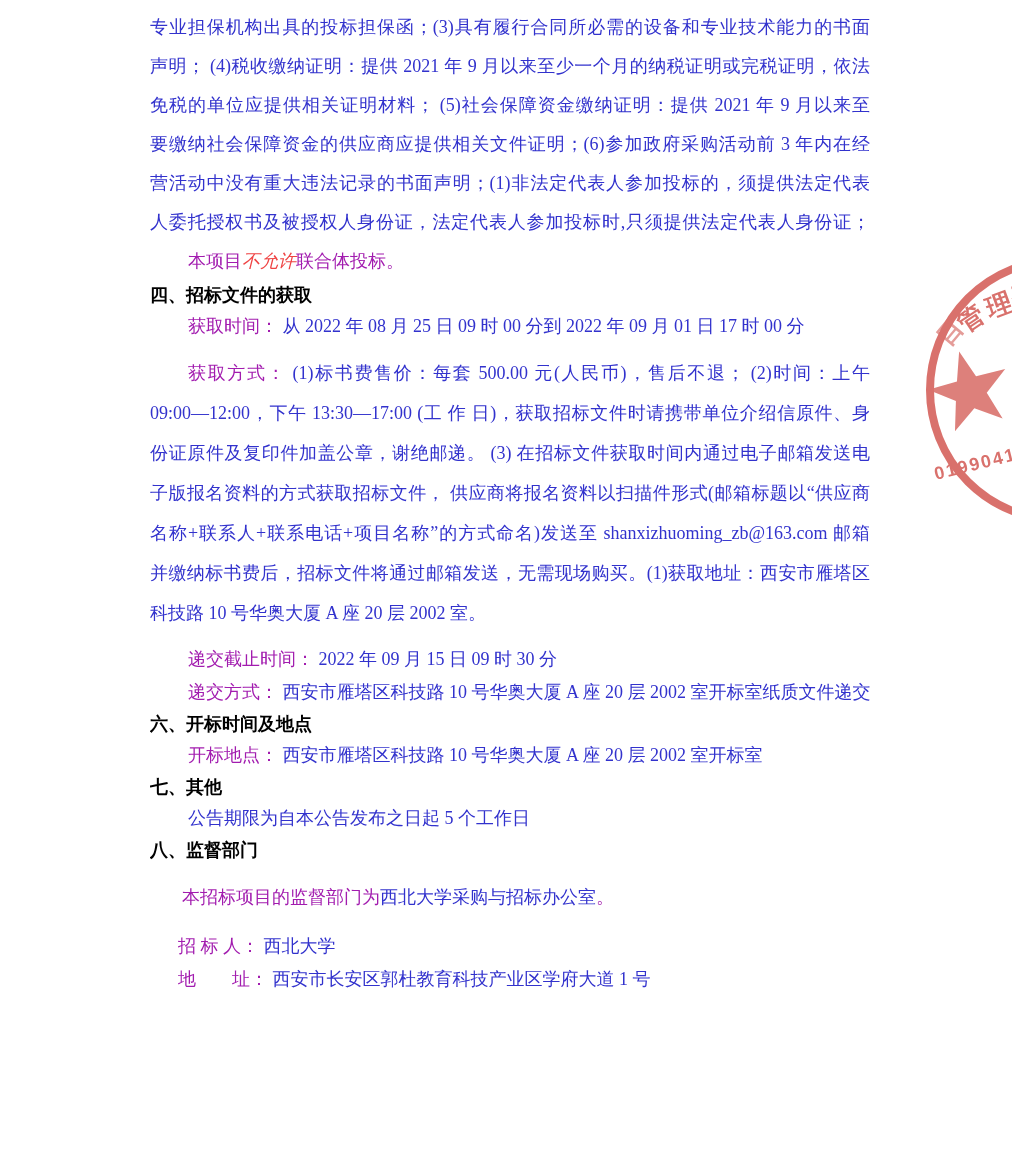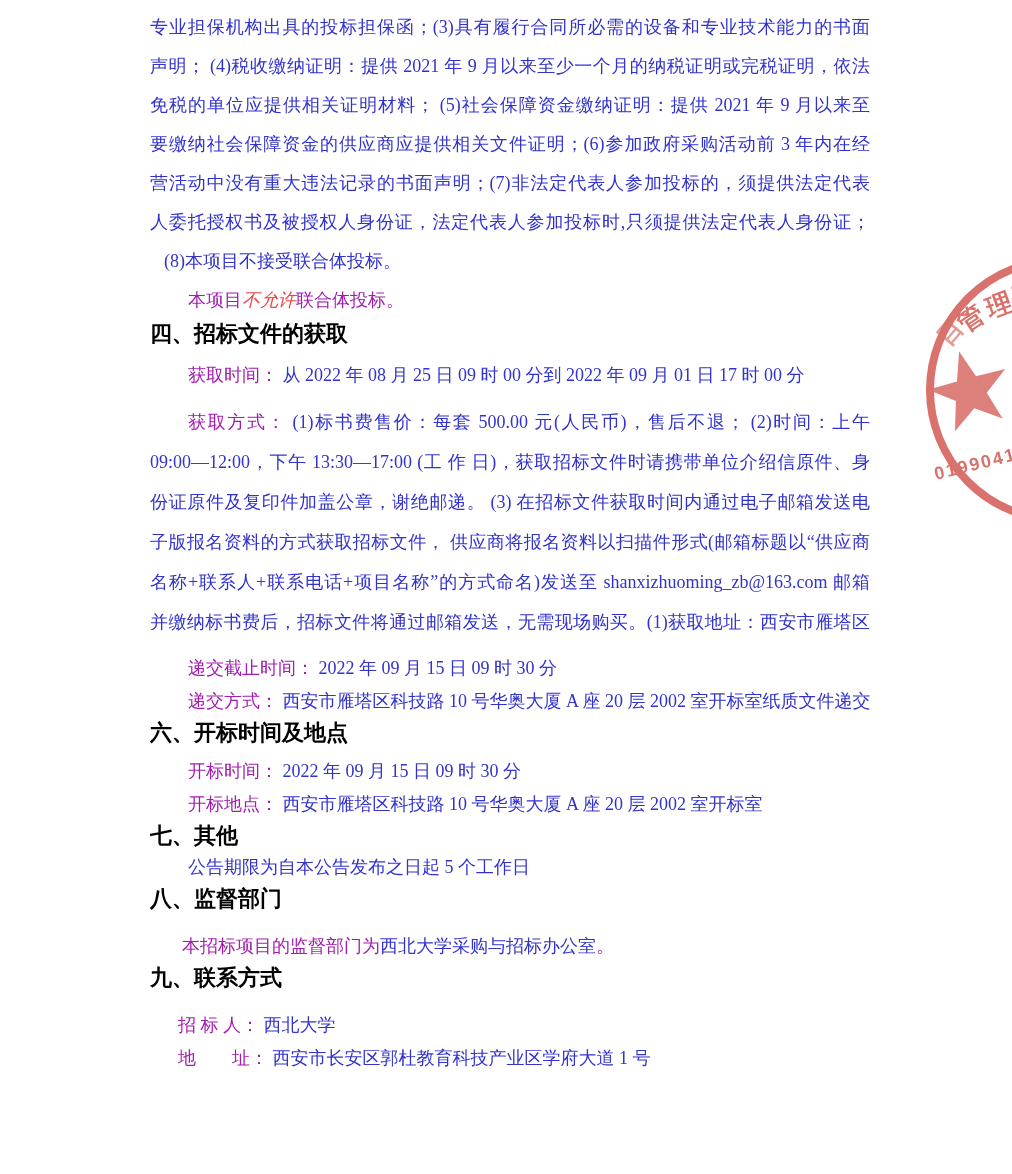--- a/index.html
+++ b/index.html
@@ -42,35 +42,35 @@
     white-space: nowrap;
   }
   .ind38 { text-indent: 38px; }
   .ind32 { text-indent: 32px; }
   .ind28 { text-indent: 28px; }
   .ind14 { text-indent: 14px; }
   h2.sec {
     font-family: "Liberation Sans", "DejaVu Sans", sans-serif;
     font-weight: bold;
     color: #000000;
-    font-size: 22px;
+    font-size: 18px;
     line-height: 30px;
     height: 30px;
     margin: 0;
     overflow: hidden;
   }
   .emph {
     font-style: italic;
     color: #ef4444;
   }
   
   .consortium { line-height: 38px; height: 38px; overflow: hidden; }
   .mt2  { margin-top: 2px; }
   .mt4  { margin-top: 16px; }
-  .mt6  { margin-top: 10px; }
+  .mt6  { margin-top: 0; }
   .mt7  { margin-top: 7px; }
   .mt8  { margin-top: 8px; }
   .mt10 { margin-top: 10px; }
   .stamp-svg {
     position: absolute;
     left: 900px;
     top: 260px;
     width: 112px;
     height: 270px;
     pointer-events: none;
@@ -84,23 +84,22 @@
 <body>
 
 <div class="page">
   <div class="doc">
 
     <div>
       <div class="pline jst blue">专业担保机构出具的投标担保函；(3)具有履行合同所必需的设备和专业技术能力的书面</div>
       <div class="pline jst blue">声明； (4)税收缴纳证明：提供 2021 年 9 月以来至少一个月的纳税证明或完税证明，依法</div>
       <div class="pline jst blue">免税的单位应提供相关证明材料； (5)社会保障资金缴纳证明：提供 2021 年 9 月以来至</div>
       <div class="pline jst blue">要缴纳社会保障资金的供应商应提供相关文件证明；(6)参加政府采购活动前 3 年内在经</div>
-      <div class="pline jst blue">营活动中没有重大违法记录的书面声明；(7)非法定代表人参加投标的，须提供法定代表</div>
+      <div class="pline jst blue">营活动中没有重大违法记录的书面声明；(1)非法定代表人参加投标的，须提供法定代表</div>
       <div class="pline jst blue">人委托授权书及被授权人身份证，法定代表人参加投标时,只须提供法定代表人身份证；</div>
-      <div class="pline blue ind14">(8)本项目不接受联合体投标。</div>
     </div>
 
     <div class="consortium ind38">
       <span class="black">本项目</span><span class="emph">不允许</span><span class="black">联合体投标。</span>
     </div>
 
     <h2 class="sec mt2">四、招标文件的获取</h2>
     <div class="note ind38 mt6">
       <span class="black">获取时间：</span>
       <span class="blue">从 2022 年 08 月 25 日 09 时 00 分到 2022 年 09 月 01 日 17 时 00 分</span>
@@ -108,50 +107,46 @@
     <div class="mt10">
       <div class="mline jst ind38">
         <span class="black">获取方式：</span>
         <span class="blue">(1)标书费售价：每套 500.00 元(人民币)，售后不退； (2)时间：上午</span>
       </div>
       <div class="mline jst blue">09:00—12:00，下午 13:30—17:00 (工 作 日)，获取招标文件时请携带单位介绍信原件、身</div>
       <div class="mline jst blue">份证原件及复印件加盖公章，谢绝邮递。 (3) 在招标文件获取时间内通过电子邮箱发送电</div>
       <div class="mline jst blue">子版报名资料的方式获取招标文件， 供应商将报名资料以扫描件形式(邮箱标题以“供应商</div>
       <div class="mline jst blue">名称+联系人+联系电话+项目名称”的方式命名)发送至 shanxizhuoming_zb@163.com 邮箱</div>
       <div class="mline jst blue">并缴纳标书费后，招标文件将通过邮箱发送，无需现场购买。(1)获取地址：西安市雁塔区</div>
+      <div class="mline blue">科技路 10 号华奥大厦 A 座 20 层 2002 室。</div>
     </div>
 
     <div class="note ind38 mt10">
       <span class="black">递交截止时间：</span>
       <span class="blue">2022 年 09 月 15 日 09 时 30 分</span>
     </div>
     <div class="note ind38">
       <span class="black">递交方式：</span>
       <span class="blue">西安市雁塔区科技路 10 号华奥大厦 A 座 20 层 2002 室开标室纸质文件递交</span>
     </div>
 
     <h2 class="sec mt6">六、开标时间及地点</h2>
-    <div class="note ind38 mt7">
-      <span class="black">开标时间：</span>
-      <span class="blue">2022 年 09 月 15 日 09 时 30 分</span>
-    </div>
     <div class="note ind38">
       <span class="black">开标地点：</span>
       <span class="blue">西安市雁塔区科技路 10 号华奥大厦 A 座 20 层 2002 室开标室</span>
     </div>
 
     <h2 class="sec mt2">七、其他</h2>
     <div class="note ind38 blue">公告期限为自本公告发布之日起 5 个工作日</div>
 
     <h2 class="sec mt7">八、监督部门</h2>
     <div class="note ind32 mt4">
       <span class="black">本招标项目的监督部门为</span><span class="blue">西北大学采购与招标办公室</span><span class="black">。</span>
     </div>
 
-    <h2 class="sec mt8">九、联系方式</h2>
     <div class="note ind28 mt4">
       <span class="black">招 标 人：</span>
       <span class="blue">西北大学</span>
     </div>
     <div class="note ind28">
       <span class="black">地　　址：</span>
       <span class="blue">西安市长安区郭杜教育科技产业区学府大道 1 号</span>
     </div>
   </div>
 

